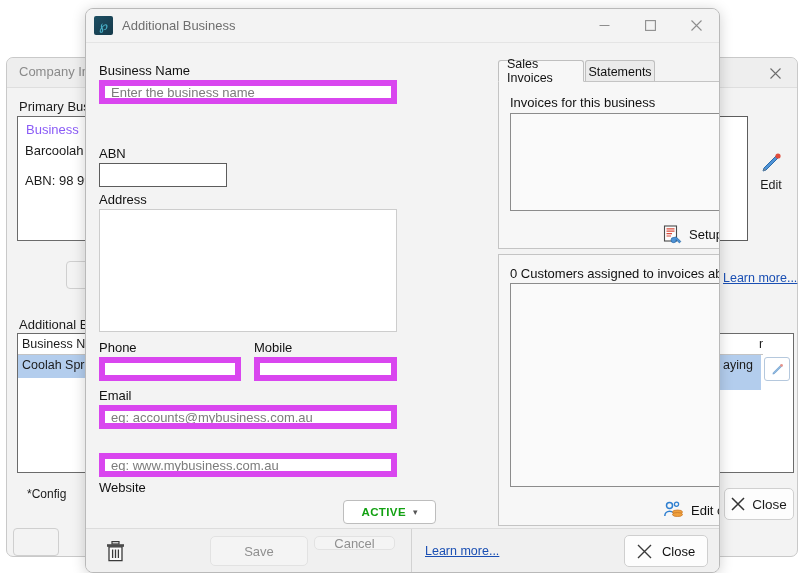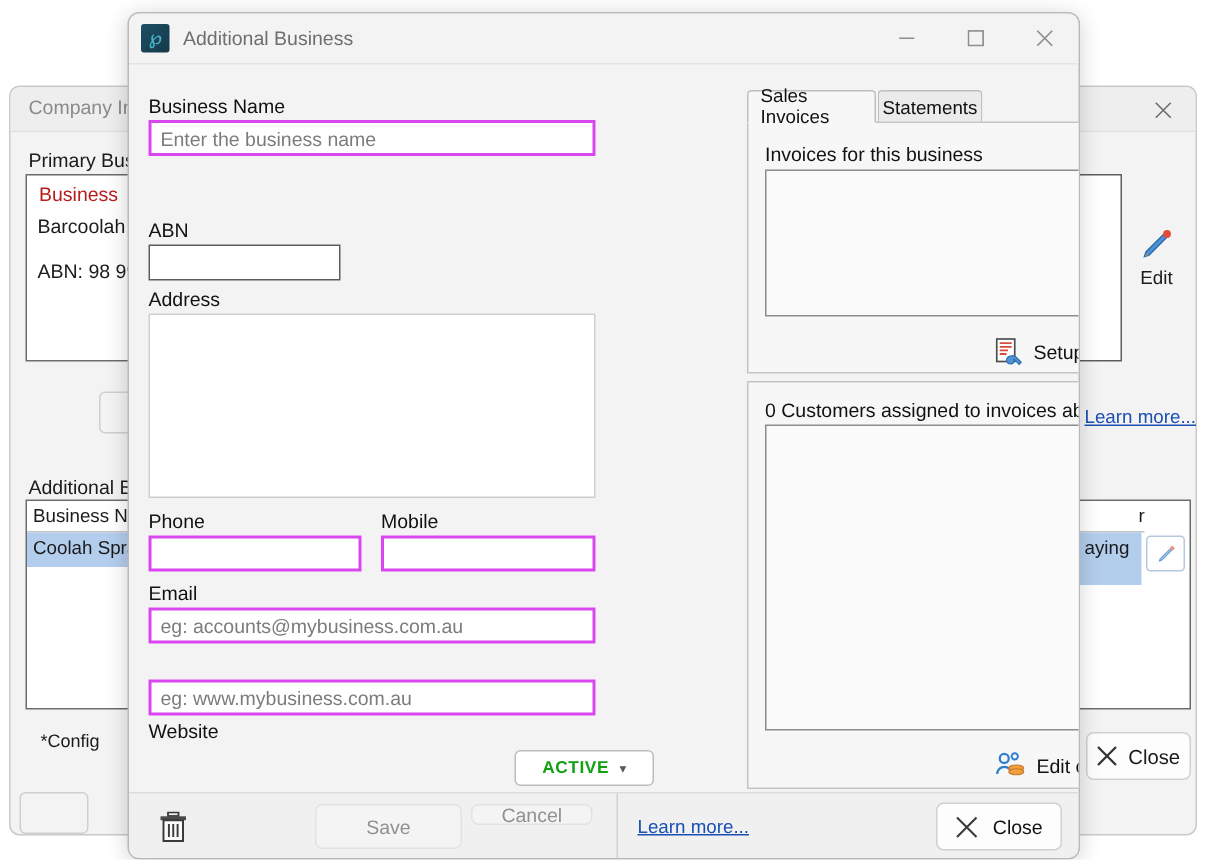--- a/index.html
+++ b/index.html
@@ -41,21 +41,21 @@
   .bg-label {
     position: absolute;
     font-size: 13px; color: #1b1b1b;
     white-space: nowrap;
   }
   .bg-box {
     position: absolute;
     background: #ffffff;
     border: 1px solid #6b6b6b;
   }
-  .bg-green { color: #b91c1c; font-size: 13px; }
+  .bg-green { color: #8b5cf6; font-size: 13px; }
   .bg-text { font-size: 13px; color: #1b1b1b; white-space: nowrap; }
 
   .bg-grid-header {
     position: absolute;
     background: #ffffff;
     border-bottom: 1px solid #c4c4c4;
     font-size: 12.5px; color: #1b1b1b;
     padding: 3px 4px;
     white-space: nowrap;
     overflow: hidden;
@@ -151,21 +151,21 @@
 
   
   .form-label {
     position: absolute;
     font-size: 13px; color: #111111;
     white-space: nowrap;
   }
   .inp {
     position: absolute;
     background: #ffffff;
-    border: 2px solid #d946ef;
+    border: 6px solid #d946ef;
     font-size: 13px;
     color: #111111;
     padding: 0 6px;
     line-height: 1;
     font-family: "Liberation Sans", sans-serif;
   }
   .inp::placeholder { color: #7c7c7c; opacity: 1; }
   .inp.focused { border: 1px solid #5c5c5c; }
   .ta {
     position: absolute;

